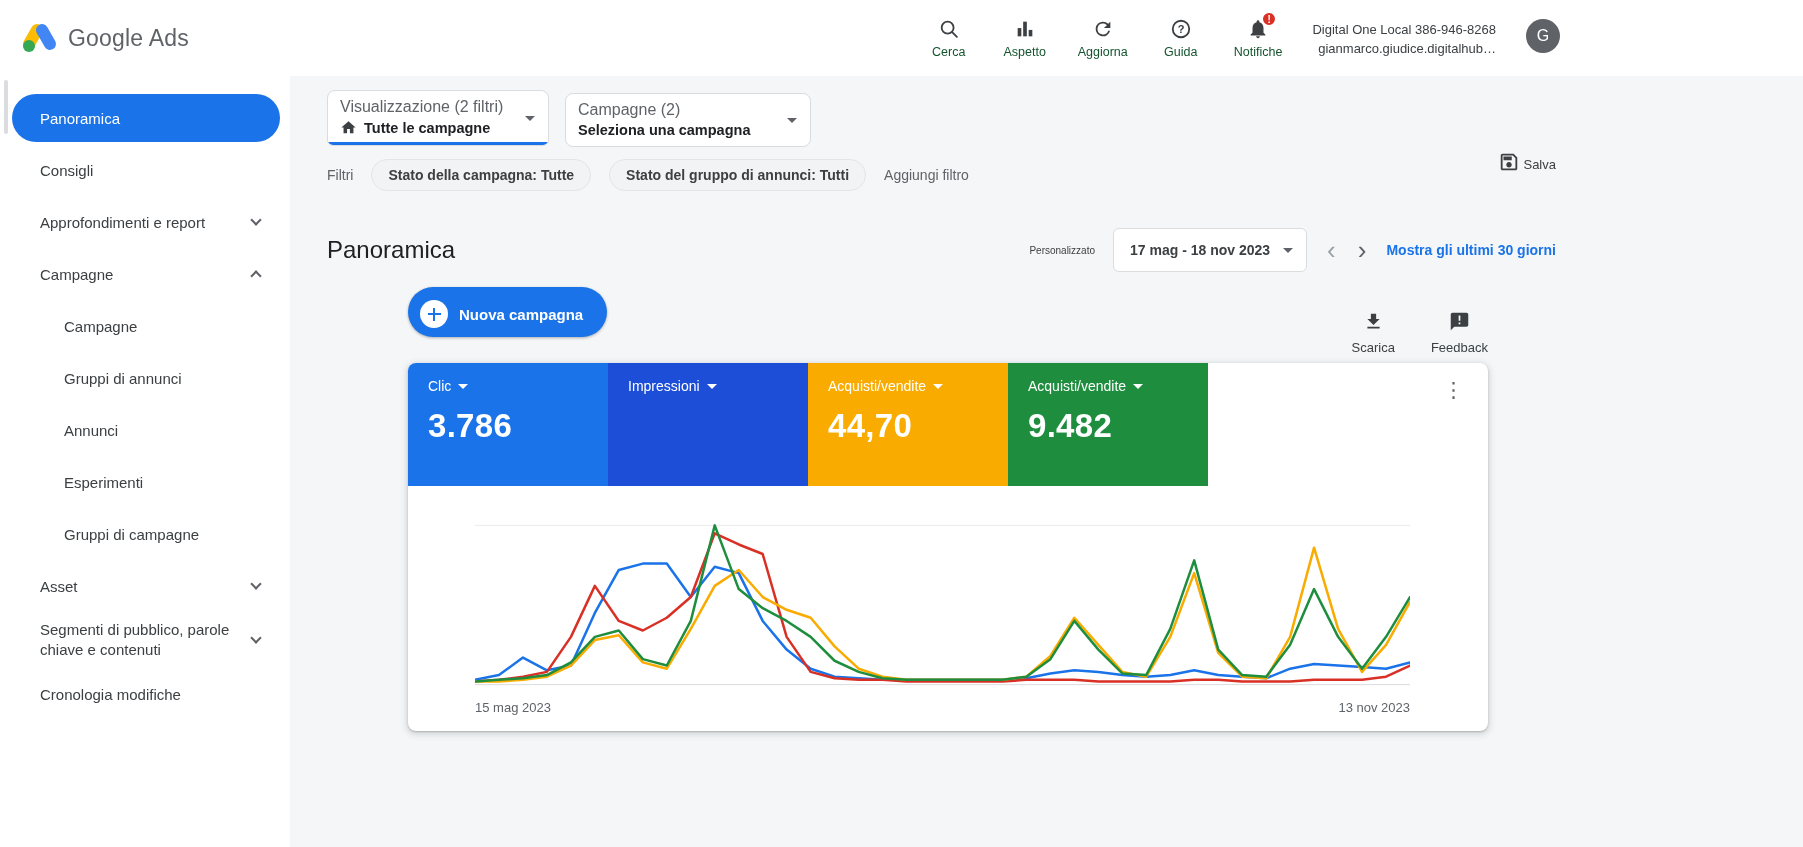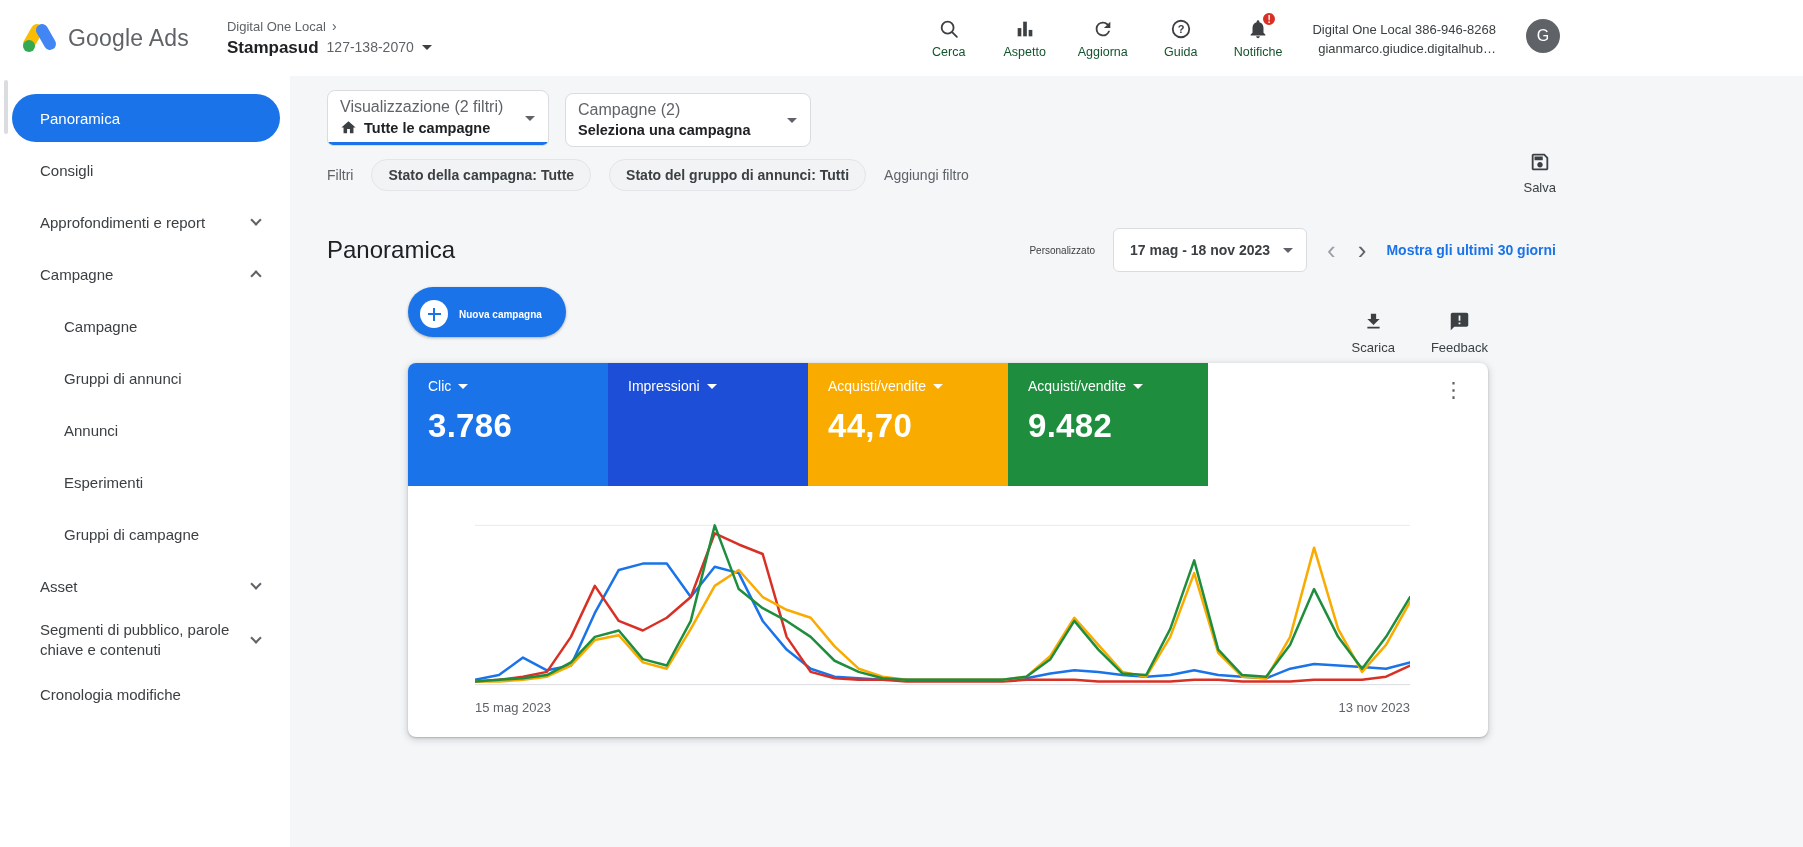--- a/index.html
+++ b/index.html
@@ -67,53 +67,53 @@
   .caret-down { width:0; height:0; border-left:5px solid transparent; border-right:5px solid transparent; border-top:5px solid #5f6368; display:inline-block; }
   .selector .caret-down { position:absolute; right:13px; top:50%; margin-top:-2px; }
   .bc-bottom .caret-down { margin-left:8px; border-top-color:#3c4043; }
 
   
   .filters-row { display:flex; align-items:center; gap:18px; margin-top:8px; height:40px; position:relative; }
   .filters-label { font-size:14px; color:#5f6368; }
   .chip { display:inline-flex; align-items:center; height:32px; padding:0 16px; border-radius:16px;
           background:#f1f3f4; border:1px solid #e3e5e8; font-size:14px; font-weight:bold; color:#3c4043; cursor:pointer; }
   .add-filter { font-size:14px; color:#5f6368; cursor:pointer; }
-  .save-block { position:absolute; right:0; top:-4px; display:flex; flex-direction:column; align-items:center; gap:3px; cursor:pointer; }
+  .save-block { position:absolute; right:0; top:-4px; display:flex; flex-direction:row; align-items:center; gap:3px; cursor:pointer; }
   .save-block svg { width:22px; height:22px; }
   .save-block .lbl { font-size:13px; color:#3c4043; }
 
   
   .page-header { display:flex; align-items:center; margin-top:32px; height:46px; }
   .page-title { font-size:24px; color:#202124; font-weight:normal; }
   .date-cluster { margin-left:auto; display:flex; align-items:center; gap:18px; }
   .date-mode { font-size:10px; color:#404040; }
   .date-box { height:44px; border:1px solid #dadce0; border-radius:6px; background:#fff; display:flex; align-items:center;
               padding:0 36px 0 16px; position:relative; font-size:14px; font-weight:bold; color:#3c4043; cursor:pointer; }
   .date-box .caret-down { position:absolute; right:13px; top:50%; margin-top:-2px; }
   .nav-arrow { font-size:26px; line-height:1; cursor:pointer; padding:0 2px; }
   .nav-arrow.prev { color:#9aa0a6; }
   .nav-arrow.next { color:#5f6368; }
   .last30-link { font-size:14px; font-weight:bold; color:#1a73e8; cursor:pointer; }
 
   
   .actions-row { margin-top:14px; margin-left:81px; position:relative; height:60px; }
   .new-campaign-btn { display:inline-flex; align-items:center; gap:11px; background:#1a73e8; color:#fff; height:50px;
-                      border-radius:25px; padding:4px 24px 0 12px; font-size:10px; font-weight:bold; border:none; cursor:pointer;
+                      border-radius:25px; padding:4px 24px 0 12px; font-size:15px; font-weight:bold; border:none; cursor:pointer;
                       box-shadow:0 1px 3px rgba(0,0,0,.3); }
   .plus-circle { width:28px; height:28px; border-radius:50%; background:#fff; position:relative; }
   .plus-circle::before, .plus-circle::after { content:""; position:absolute; background:#1a73e8; left:50%; top:50%; }
   .plus-circle::before { width:13px; height:2.6px; margin-left:-6.5px; margin-top:-1.3px; }
   .plus-circle::after { width:2.6px; height:13px; margin-left:-1.3px; margin-top:-6.5px; }
   .card-actions { position:absolute; right:68px; top:24px; display:flex; gap:36px; }
   .icon-btn { display:flex; flex-direction:column; align-items:center; gap:5px; font-size:13px; color:#3c4043; cursor:pointer;text-align:center; }
   .icon-btn svg { width:21px; height:21px; }
 
   
   .metrics-card { margin:16px 0 0 81px; width:1080px; background:#fff; border-radius:8px; position:relative;
-                  box-shadow:0 1px 2px rgba(60,64,67,.3), 0 2px 6px 2px rgba(60,64,67,.15); padding-bottom:16px; }
+                  box-shadow:0 1px 2px rgba(60,64,67,.3), 0 2px 6px 2px rgba(60,64,67,.15); padding-bottom:10px; }
   .tiles { display:flex; }
   .metric-tile { width:200px; height:123px; padding:15px 0 0 20px; color:#fff; cursor:pointer; }
   .metric-tile:first-child { border-top-left-radius:8px; }
   .tile-label { font-size:14px; display:flex; align-items:center; gap:7px; }
   .tile-caret { width:0; height:0; border-left:5px solid transparent; border-right:5px solid transparent; border-top:5px solid #fff; }
   .tile-value { font-size:33px; font-weight:bold; margin-top:13px; letter-spacing:0.3px; }
   .dots-menu { position:absolute; top:16px; right:24px; font-size:21px; color:#5f6368; cursor:pointer; line-height:1; }
 
   .chart-wrap { padding:30px 78px 0 67px; }
   .chart-wrap svg { width:100%; height:178px; display:block; }
@@ -125,30 +125,20 @@
 <header class="topbar">
   <div class="logo">
     <div class="logo-mark">
       <span class="bar yellow"></span>
         <span class="bar blue"></span>
         <span class="dot green"></span>
     </div>
     <span class="logo-text">Google Ads</span>
   </div>
 
-  <div class="breadcrumb">
-    <div class="bc-top">
-      <span>Digital One Local</span><span class="bc-sep">›</span>
-    </div>
-    <div class="bc-bottom">
-      <span class="bc-account">Stampasud</span>
-      <span class="bc-id">127-138-2070</span>
-      <span class="caret-down"></span>
-    </div>
-  </div>
 
   <div class="topbar-right">
     <div class="nav-item">
       <span class="nav-icon">
         <svg viewBox="0 0 24 24">
             <circle cx="10.5" cy="10.5" r="6.5" fill="none" stroke="#3c4043" stroke-width="2"></circle>
             <line x1="15.4" y1="15.4" x2="20.6" y2="20.6" stroke="#3c4043" stroke-width="2" stroke-linecap="round"></line>
           </svg>
       </span>
       <span class="nav-label">Cerca</span>

